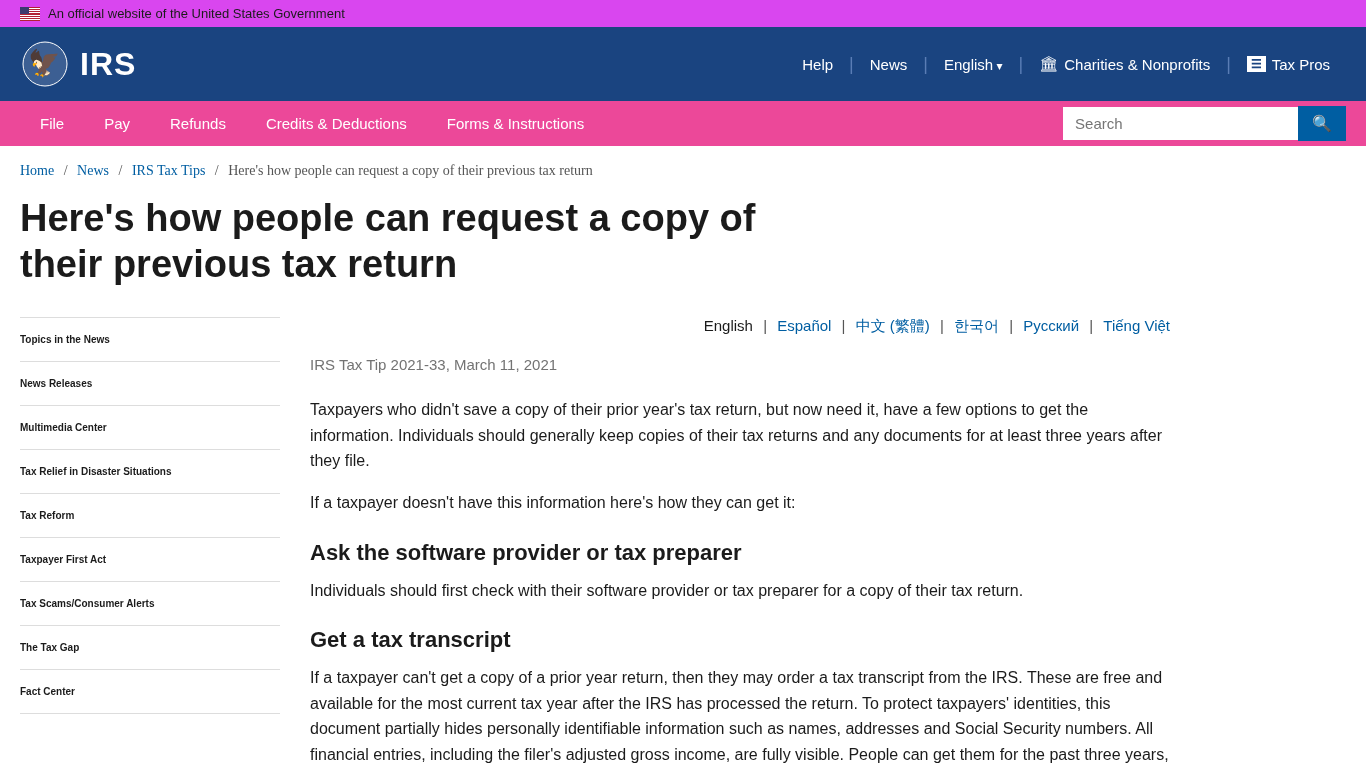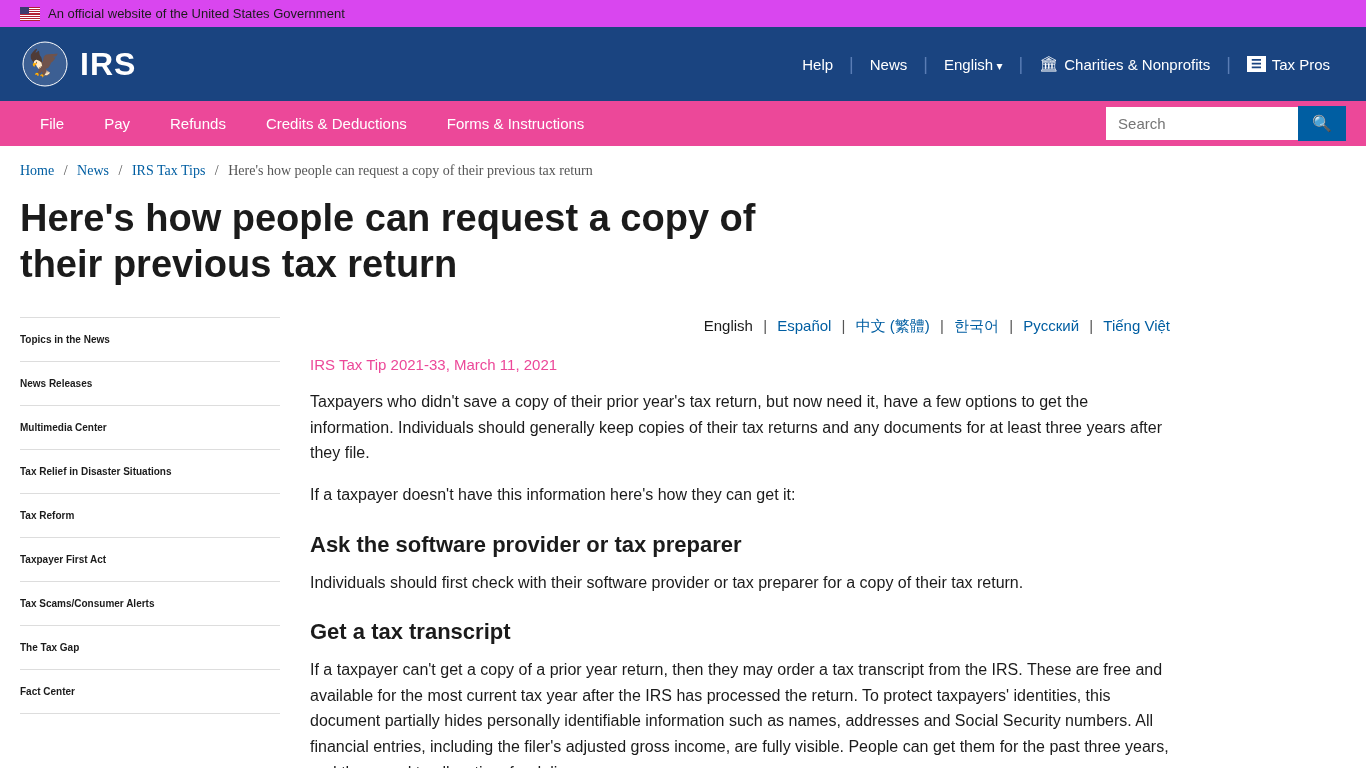--- a/index.html
+++ b/index.html
@@ -125,21 +125,21 @@
       white-space: nowrap;
     }
     .search-container {
       display: flex;
       align-items: center;
     }
     .search-input {
       padding: 8px 12px;
       border: none;
       font-size: 15px;
-      width: 192px;
+      width: 235px;
       outline: none;
     }
     .search-btn {
       background: #005ea2;
       border: none;
       color: white;
       padding: 8px 14px;
       cursor: pointer;
       font-size: 16px;
     }
@@ -216,22 +216,22 @@
       color: #1b1b1b;
     }
     .lang-switcher a {
       color: #005ea2;
       text-decoration: none;
     }
     .lang-sep { margin: 0 6px; color: #555; }
 
     .article-meta {
       font-size: 15px;
-      color: #ec4899;
-      margin-bottom: 16px;
+      color: #737373;
+      margin-bottom: 24px;
     }
 
     .article-body p {
       font-size: 16px;
       line-height: 1.6;
       margin-bottom: 16px;
       color: #1b1b1b;
     }
 
     .article-body h2 {

